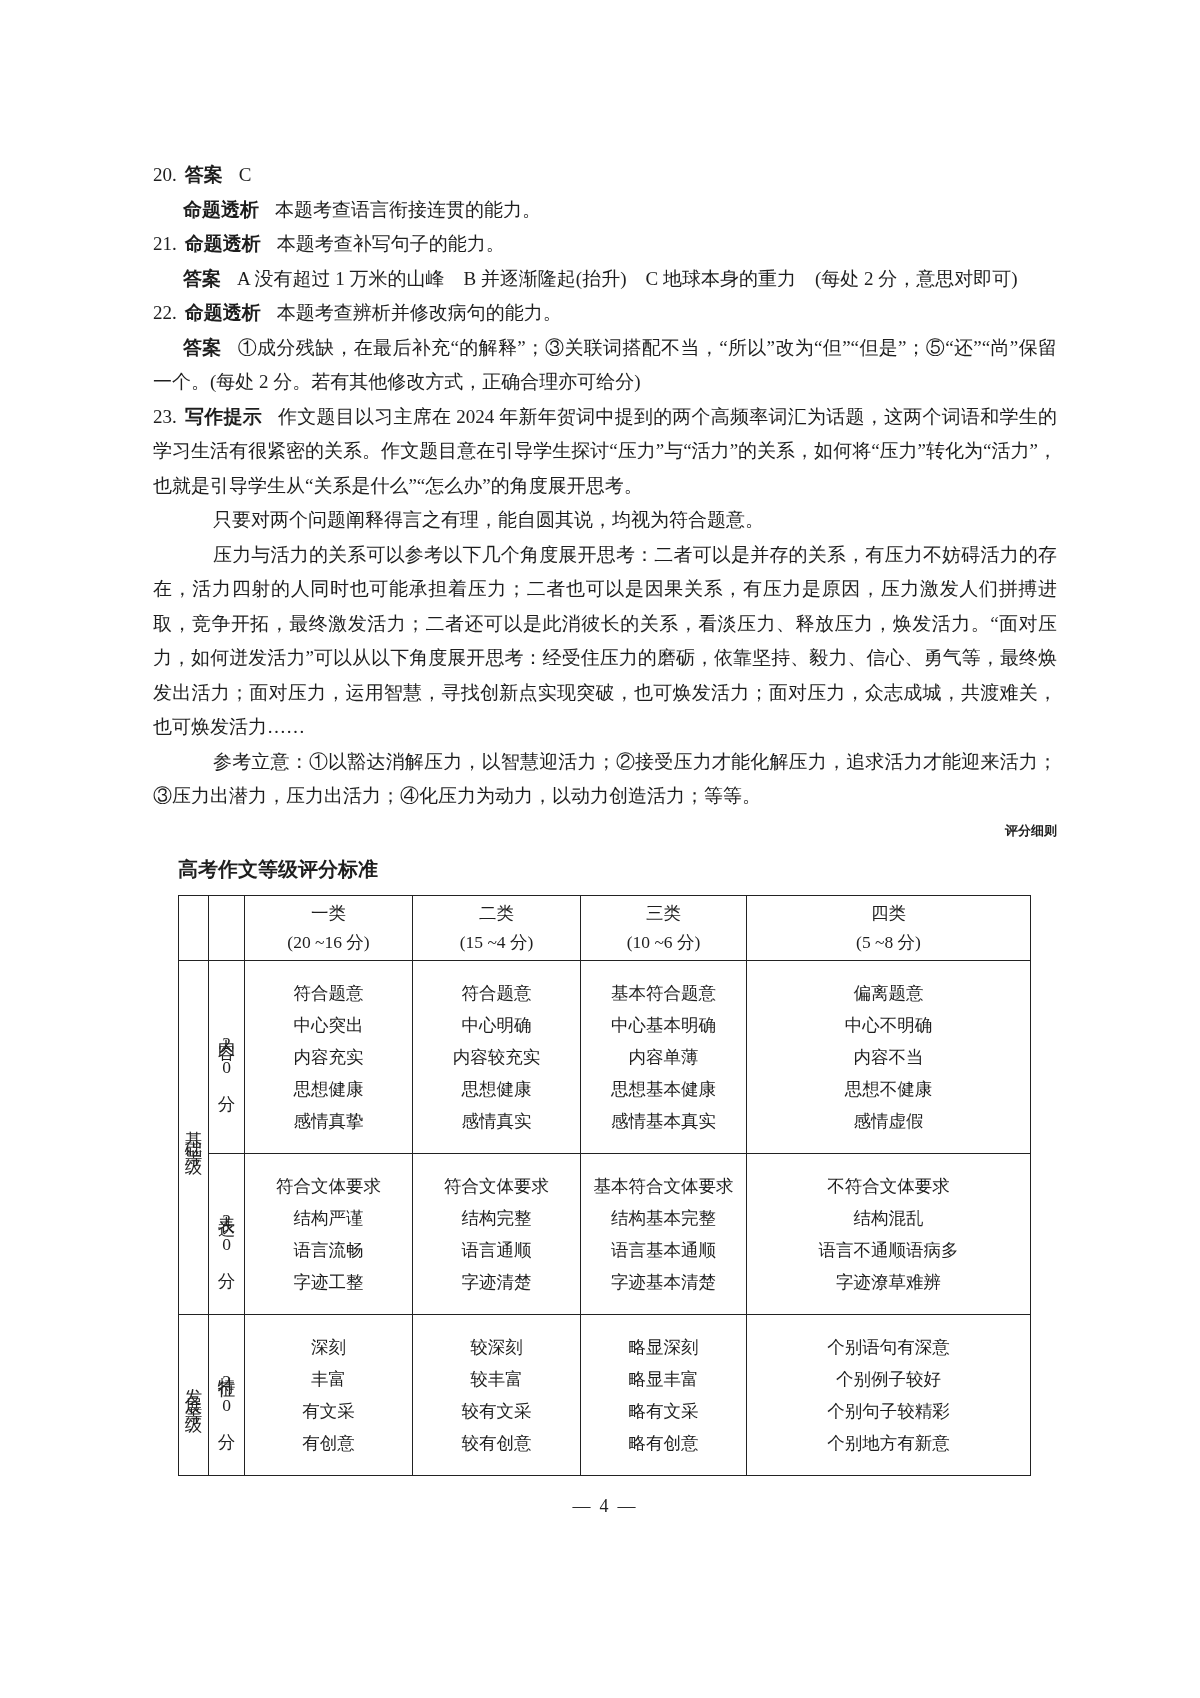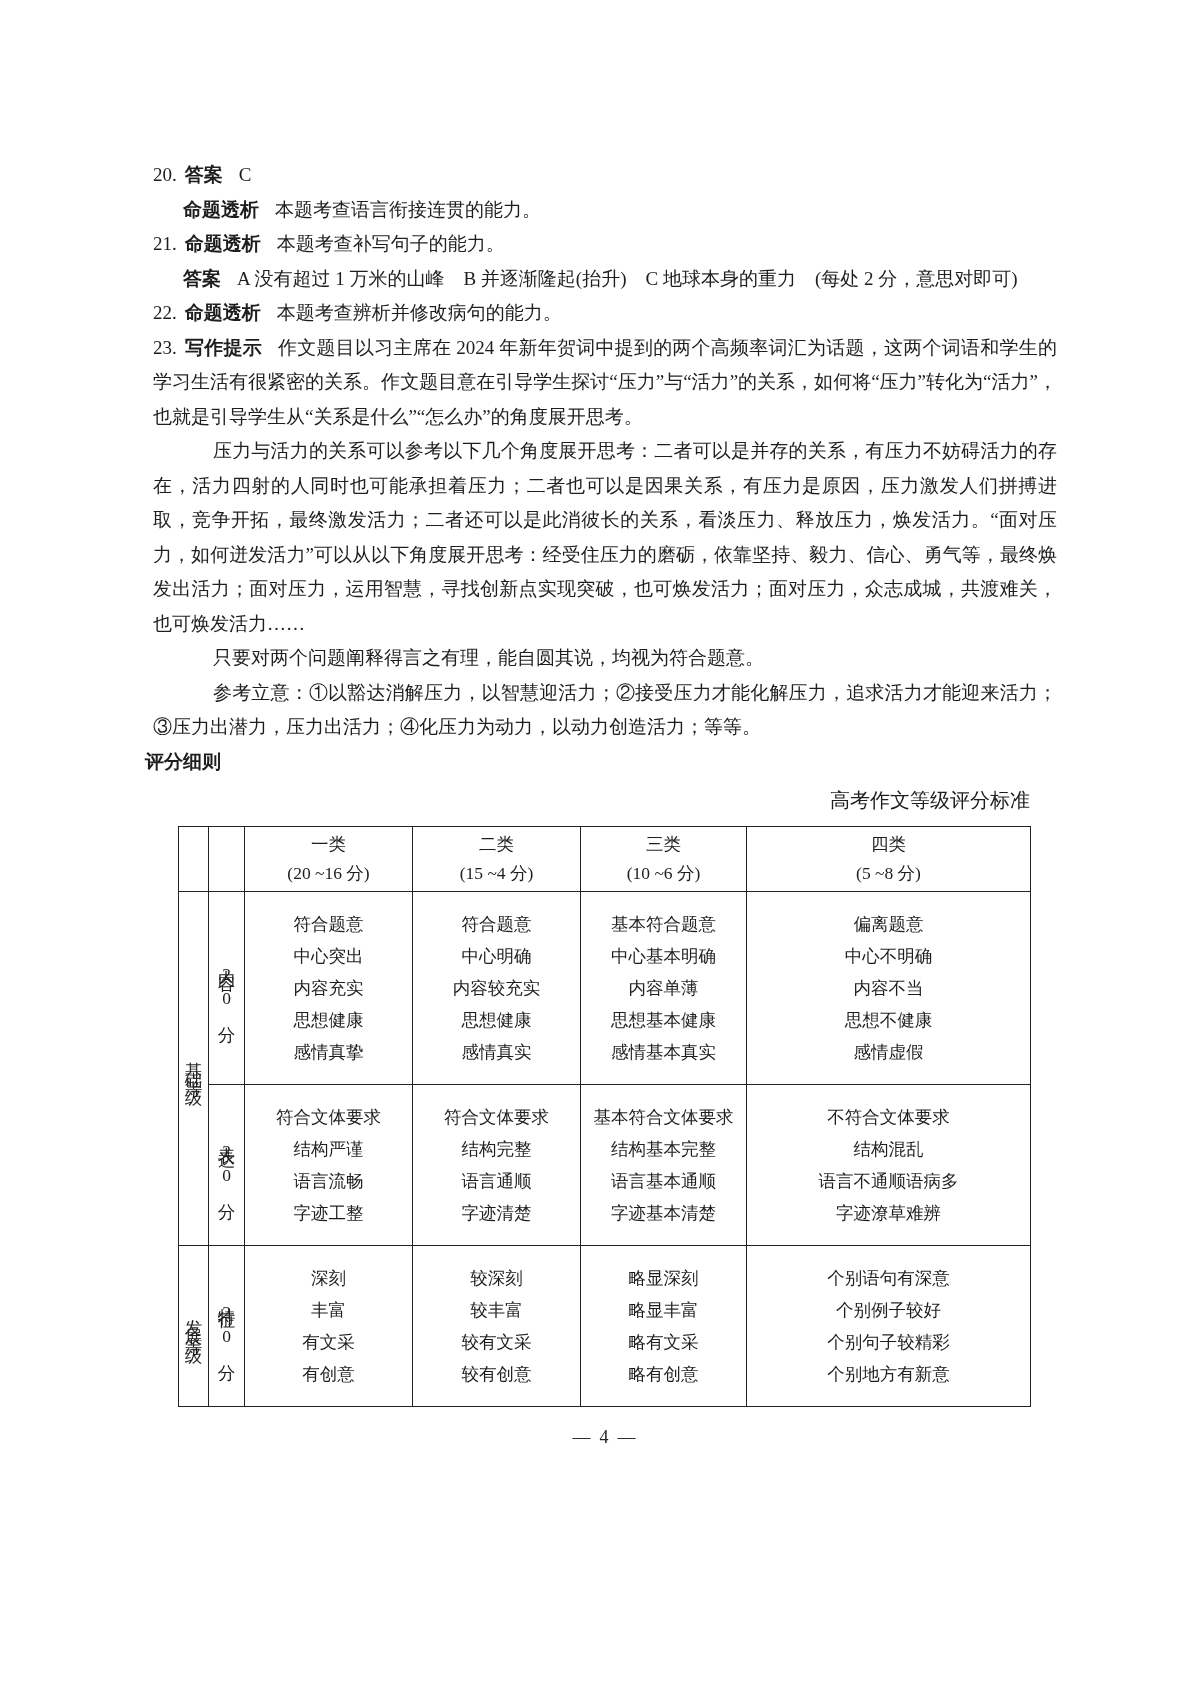--- a/index.html
+++ b/index.html
@@ -25,31 +25,32 @@
   }
   .sub  { text-indent: 30px; }
   .ind2 { text-indent: 60px; }
   .qnum { margin-right: 8px; }
   .blabel {
     font-family: "Liberation Sans", "DejaVu Sans", sans-serif;
     font-weight: 700;
     margin-right: 16px;
   }
   .rubric-label {
-    font-size: 19px;
+    font-size: 13px;
     line-height: 34.5px;
     font-weight: 700;
     font-family: "Liberation Sans", "DejaVu Sans", sans-serif;
+    text-align: right;
   }
   .table-title {
     width: 852px;
     margin: 8px 0 12px 33px;
-    text-align: right;
+    text-align: left;
     font-size: 20px;
-    font-weight: 400;
+    font-weight: 700;
     font-family: "Liberation Sans", "DejaVu Sans", sans-serif;
   }
   table.rubric {
     border-collapse: collapse;
     table-layout: fixed;
     width: 852px;
     margin-left: 33px;
   }
   table.rubric td {
     border: 1px solid #222222;
@@ -104,29 +105,32 @@
   <p class="para">
     <span class="qnum">21.</span><span class="blabel">命题透析</span><span>本题考查补写句子的能力。</span>
   </p>
   <p class="para sub">
     <span class="blabel">答案</span><span>A 没有超过 1 万米的山峰　B 并逐渐隆起(抬升)　C 地球本身的重力　(每处 2 分，意思对即可)</span>
   </p>
 
   <p class="para">
     <span class="qnum">22.</span><span class="blabel">命题透析</span><span>本题考查辨析并修改病句的能力。</span>
   </p>
+  <p class="para sub">
+    <span class="blabel">答案</span><span>①成分残缺，在最后补充“的解释”；③关联词搭配不当，“所以”改为“但”“但是”；⑤“还”“尚”保留一个。(每处 2 分。若有其他修改方式，正确合理亦可给分)</span>
+  </p>
 
   <p class="para">
     <span class="qnum">23.</span><span class="blabel">写作提示</span><span>作文题目以习主席在 2024 年新年贺词中提到的两个高频率词汇为话题，这两个词语和学生的学习生活有很紧密的关系。作文题目意在引导学生探讨“压力”与“活力”的关系，如何将“压力”转化为“活力”，也就是引导学生从“关系是什么”“怎么办”的角度展开思考。</span>
+  </p>
+  <p class="para ind2">
+    <span>只要对两个问题阐释得言之有理，能自圆其说，均视为符合题意。</span>
   </p>
   <p class="para ind2">
     <span>压力与活力的关系可以参考以下几个角度展开思考：二者可以是并存的关系，有压力不妨碍活力的存在，活力四射的人同时也可能承担着压力；二者也可以是因果关系，有压力是原因，压力激发人们拼搏进取，竞争开拓，最终激发活力；二者还可以是此消彼长的关系，看淡压力、释放压力，焕发活力。“面对压力，如何迸发活力”可以从以下角度展开思考：经受住压力的磨砺，依靠坚持、毅力、信心、勇气等，最终焕发出活力；面对压力，运用智慧，寻找创新点实现突破，也可焕发活力；面对压力，众志成城，共渡难关，也可焕发活力……</span>
-  </p>
-  <p class="para ind2">
-    <span>只要对两个问题阐释得言之有理，能自圆其说，均视为符合题意。</span>
   </p>
   <p class="para ind2">
     <span>参考立意：①以豁达消解压力，以智慧迎活力；②接受压力才能化解压力，追求活力才能迎来活力；③压力出潜力，压力出活力；④化压力为动力，以动力创造活力；等等。</span>
   </p>
 
   <p class="rubric-label">评分细则</p>
 
   <h3 class="table-title">高考作文等级评分标准</h3>
 
   <table class="rubric">

